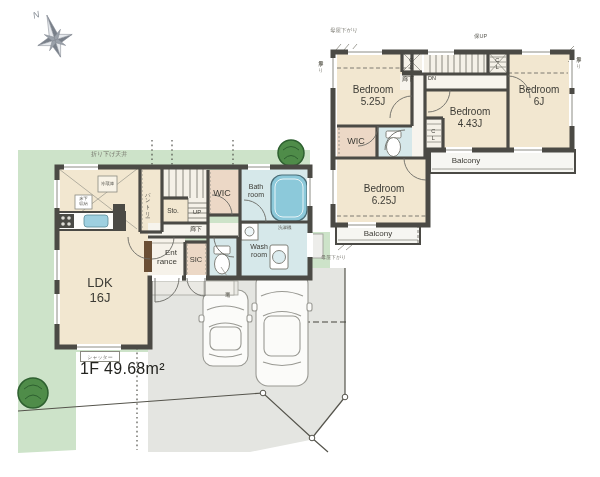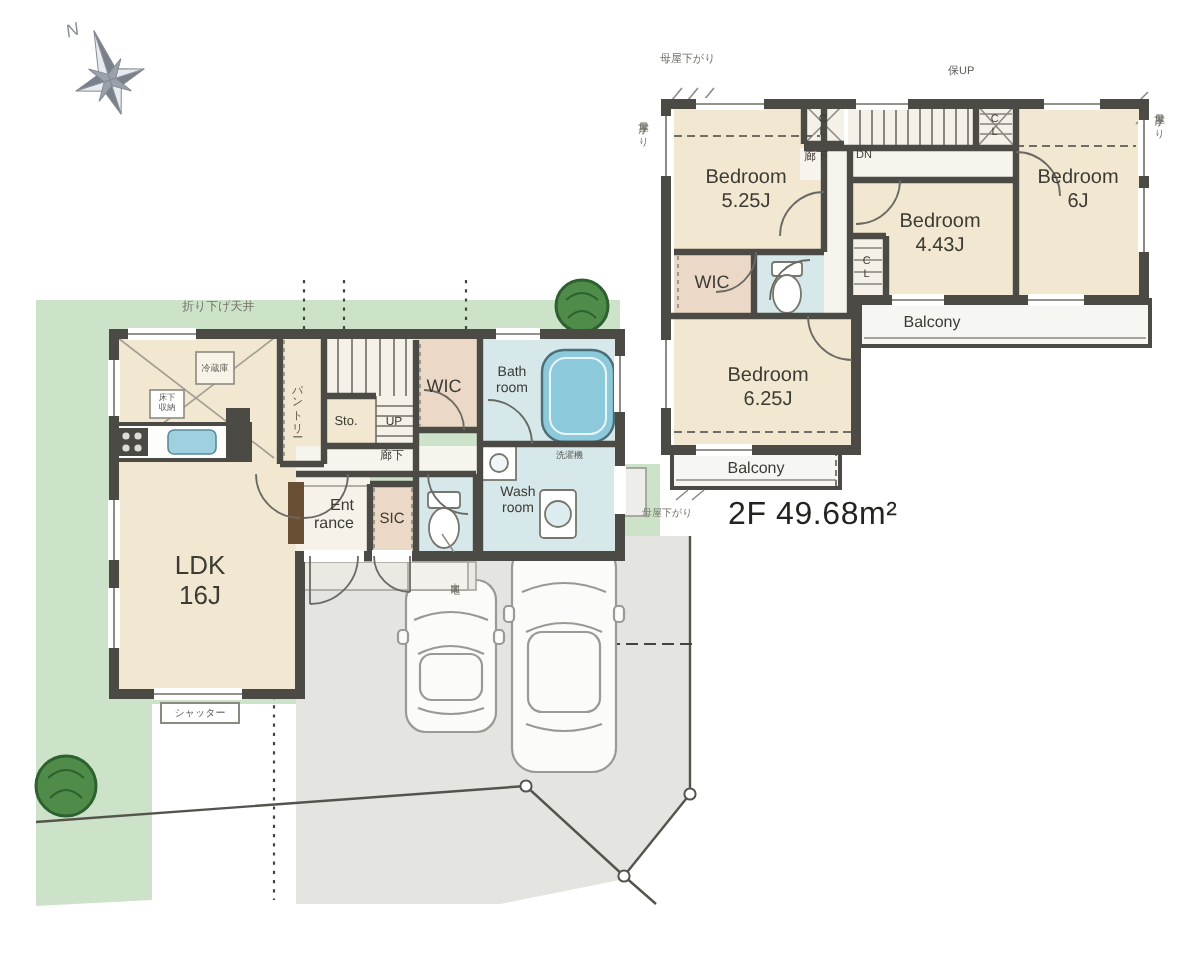--- a/index.html
+++ b/index.html
@@ -373,20 +373,21 @@
 <div class="lbl" style="left:259px;top:251px;font-size:7px;">Wash
 room</div>
 <div class="lbl tl" style="left:278px;top:225px;font-size:4.5px;color:#5a5952;">洗濯機</div>
 <div class="lbl" style="left:167px;top:257px;font-size:8px;text-align:right;">Ent
 rance</div>
 <div class="lbl" style="left:196px;top:260px;font-size:7.5px;">SIC</div>
 <div class="lbl" style="left:100px;top:291px;font-size:13px;">LDK
 16J</div>
 <div class="lbl vert gray" style="left:225px;top:276px;font-size:4.5px;height:26px;">土間下地</div>
 <div class="boxed" style="position:absolute;left:80px;top:351px;width:38px;height:9px;font-size:5px;">シャッター</div>
+<div class="lbl tl area" style="left:80px;top:360px;font-size:16px;">1F 49.68m²</div>
 
 <div class="lbl tl gray" style="left:330px;top:27px;font-size:5.5px;">母屋下がり</div>
 <div class="lbl vert gray" style="left:317px;top:42px;font-size:5px;height:44px;">母屋下がり</div>
 <div class="lbl vert gray" style="left:575px;top:38px;font-size:5px;height:44px;">母屋下がり</div>
 <div class="lbl tl gray" style="left:321px;top:255px;font-size:5px;">母屋下がり</div>
 <div class="lbl" style="left:373px;top:95px;font-size:10px;">Bedroom
 5.25J</div>
 <div class="lbl vert" style="left:408px;top:55px;font-size:5.5px;height:16px;">CL</div>
 <div class="lbl tl" style="left:474px;top:33px;font-size:5.5px;color:#5a5952;">保UP</div>
 <div class="lbl tl" style="left:428px;top:75px;font-size:5.5px;">DN</div>
@@ -395,15 +396,14 @@
 <div class="lbl" style="left:539px;top:95px;font-size:10px;">Bedroom
 6J</div>
 <div class="lbl" style="left:470px;top:117px;font-size:10px;">Bedroom
 4.43J</div>
 <div class="lbl vert" style="left:430px;top:126px;font-size:5.5px;height:16px;">CL</div>
 <div class="lbl" style="left:356px;top:141px;font-size:9px;">WIC</div>
 <div class="lbl" style="left:384px;top:194px;font-size:10px;">Bedroom
 6.25J</div>
 <div class="lbl" style="left:466px;top:161px;font-size:8px;">Balcony</div>
 <div class="lbl" style="left:378px;top:234px;font-size:8px;">Balcony</div>
-<div class="lbl tl area" style="left:364px;top:249px;font-size:16px;">2F 49.68m²</div>
 
 </div>
 
 </body></html>

